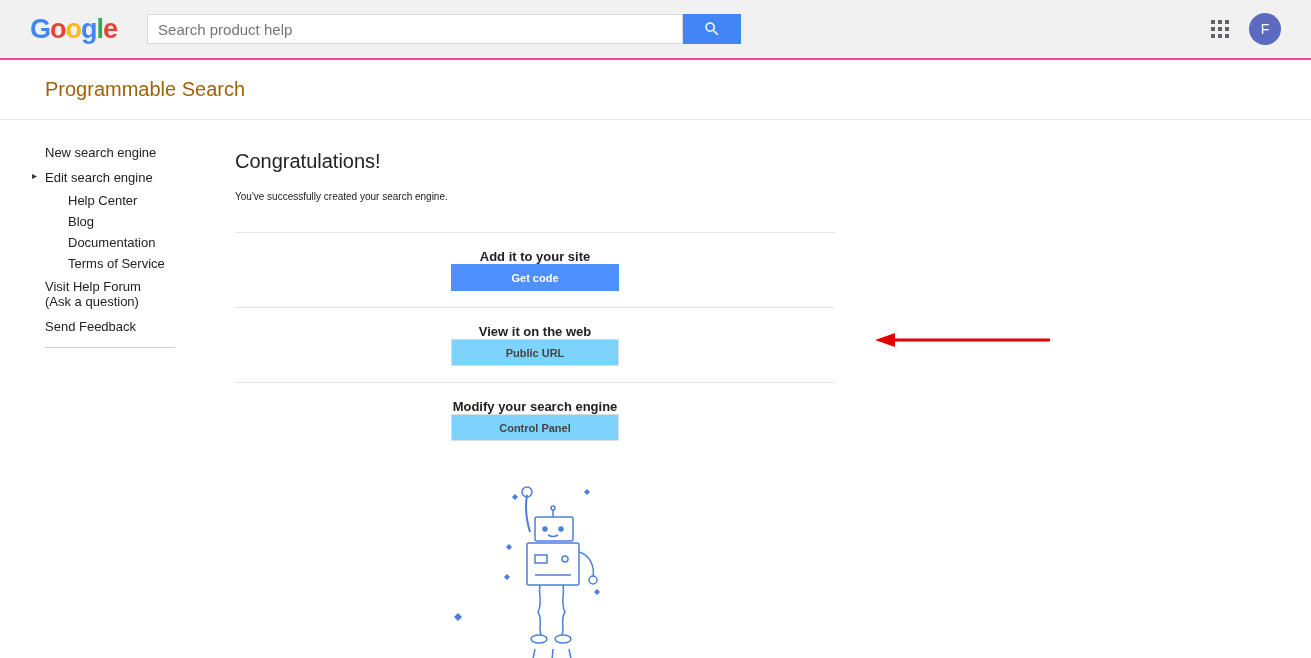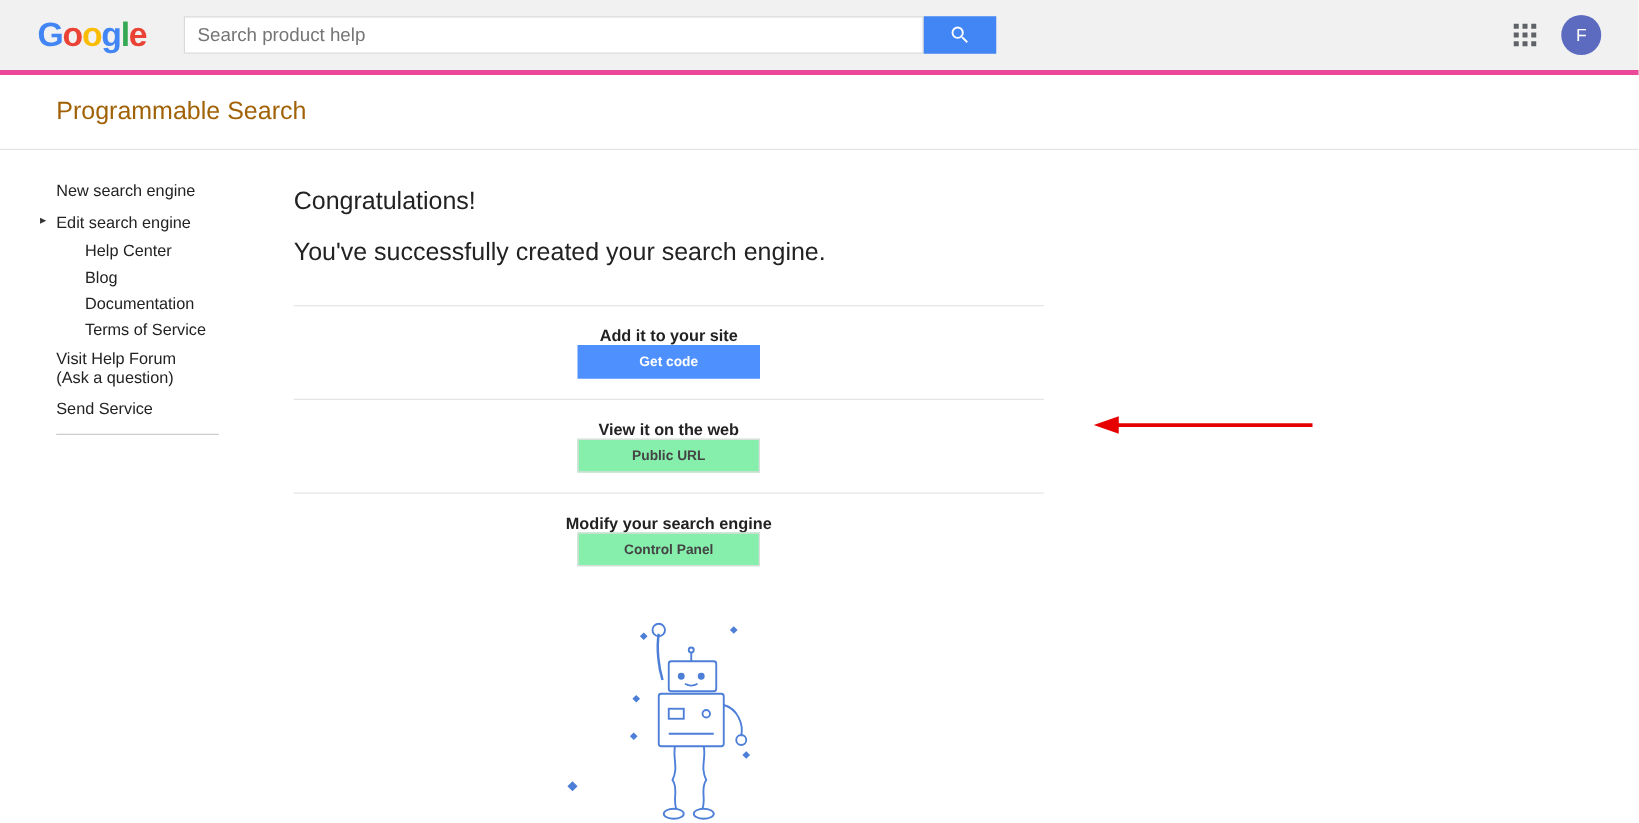--- a/index.html
+++ b/index.html
@@ -1,27 +1,27 @@
 <!DOCTYPE html>
 <html><head>
   <meta charset="utf-8">
   <style>
     * { margin: 0; padding: 0; box-sizing: border-box; }
     body { font-family: Arial, sans-serif; font-size: 13px; color: #222; background: #fff; }
     
-    .top-bar { background: #f1f1f1; height: 60px; display: flex; align-items: center; padding: 0 30px; border-bottom: 4px solid #ec4899; }
+    .top-bar { background: #f1f1f1; height: 60px; display: flex; align-items: center; padding: 0 30px; border-bottom: 2px solid #ec4899; }
     .logo { margin-right: 30px; }
     .logo-text { font-size: 27px; font-weight: bold; letter-spacing: -1px; }
     .l-blue { color: #4285f4; }
     .l-red { color: #ea4335; }
     .l-yellow { color: #fbbc05; }
     .l-green { color: #34a853; }
     
     .search-container { display: flex; height: 30px; }
-    .search-input { width: 592px; height: 30px; border: 1px solid #d9d9d9; padding: 0 10px; font-size: 15px; color: #4d7c0f; outline: none; }
+    .search-input { width: 536px; height: 30px; border: 1px solid #d9d9d9; padding: 0 10px; font-size: 15px; color: #4d7c0f; outline: none; }
     .search-button { width: 58px; height: 30px; background: #4285f4; border: none; cursor: pointer; display: flex; align-items: center; justify-content: center; }
     .search-icon-svg { width: 18px; height: 18px; fill: #fff; }
     
     .top-right { margin-left: auto; display: flex; align-items: center; gap: 20px; }
     .apps-grid { display: grid; grid-template-columns: repeat(3, 4px); grid-template-rows: repeat(3, 4px); gap: 3px; cursor: pointer; }
     .apps-grid span { width: 4px; height: 4px; background: #5f6368; }
     .avatar { width: 32px; height: 32px; border-radius: 50%; background: #5c6bc0; color: #fff; display: flex; align-items: center; justify-content: center; font-size: 14px; cursor: pointer; }
     
     .title-bar { padding: 18px 0 18px 45px; border-bottom: 1px solid #e5e5e5; }
     .title-bar a { color: #a16207; font-size: 20px; text-decoration: none; }
@@ -30,28 +30,28 @@
     
     .sidebar { width: 180px; padding: 20px 0 0 0; margin-left: 30px; }
     .side-item { padding: 5px 0 5px 15px; color: #222; font-size: 13px; cursor: pointer; }
     .side-item.expandable::before { content: '▸'; position: absolute; margin-left: -13px; font-size: 10px; color: #333; }
     .side-item.expanded::before { content: '▾'; position: absolute; margin-left: -13px; font-size: 10px; color: #333; }
     .side-sub { padding: 3px 0 3px 38px; color: #222; font-size: 13px; cursor: pointer; }
     .side-divider { border-top: 1px solid #ccc; margin: 8px 0 8px 15px; width: 130px; }
     
     .main { margin-left: 25px; padding-top: 30px; width: 600px; position: relative; }
     .congrats-h { font-size: 20px; font-weight: normal; color: #222; margin-bottom: 18px; }
-    .congrats-sub { font-size: 20px; color: #222; margin-bottom: 30px; }
+    .congrats-sub { font-size: 10px; color: #222; margin-bottom: 30px; }
     
     .action-row { display: flex; align-items: center; justify-content: space-between; padding: 16px 0; border-top: 1px solid #e5e5e5; flex-direction: column; }
     .action-row:last-of-type { border-bottom: 1px solid #e5e5e5; }
     .action-label { font-size: 13px; font-weight: bold; color: #222; }
-    .btn { width: 146px; height: 27px; font-size: 11px; font-weight: bold; border: none; cursor: pointer; }
+    .btn { width: 168px; height: 27px; font-size: 11px; font-weight: bold; border: none; cursor: pointer; }
     .btn-primary { background: #4d90fe; color: #fff; }
-    .btn-default { background: #86efac; color: #444; border: 1px solid #dcdcdc; }
+    .btn-default { background: #7dd3fc; color: #444; border: 1px solid #dcdcdc; }
     
     .robot-wrap { text-align: center; margin-top: 20px; position: relative; height: 200px; }
     .robot-svg { width: 200px; height: 200px; }
     
     .arrow-annotation { position: absolute; left: 640px; top: 205px; }
     
     .footer { text-align: center; font-size: 11px; color: #666; padding: 40px 0 20px 0; }
   </style>
 </head>
 <body>
@@ -95,21 +95,21 @@
     <div class="side-item">New search engine</div>
     <div class="side-item expandable">Edit search engine</div>
     <div class="side-sub">Help Center</div>
     <div class="side-sub">Blog</div>
     <div class="side-sub">Documentation</div>
     <div class="side-sub">Terms of Service</div>
     <div class="side-item" style="padding-left:15px">
       <span>Visit Help Forum</span><br>
       <span>(Ask a question)</span>
     </div>
-    <div class="side-item">Send Service</div>
+    <div class="side-item">Send Feedback</div>
     <div class="side-divider"></div>
   </div>
 
   <div class="main">
     <h1 class="congrats-h">Congratulations!</h1>
     <div class="congrats-sub">You've successfully created your search engine.</div>
 
     <div class="action-row">
       <span class="action-label">Add it to your site</span>
       <button class="btn btn-primary">Get code</button>

